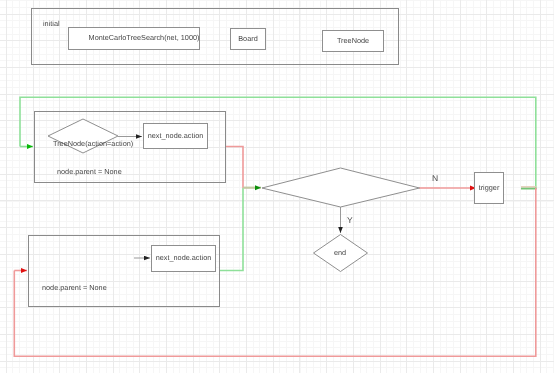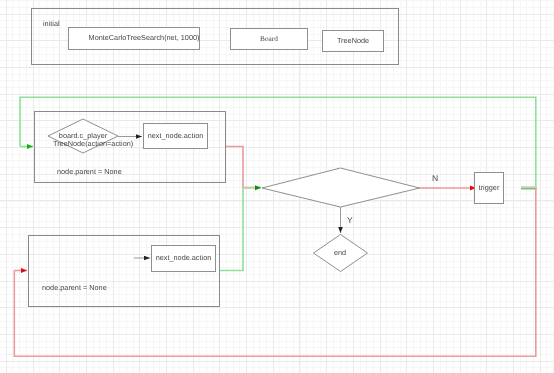--- a/index.html
+++ b/index.html
@@ -249,25 +249,24 @@
     <path d="M340.5,207 L340.5,233" fill="none" stroke="#999999" stroke-width="1" marker-end="url(#ablk)"></path>
 
     <polygon points="48,136 83,119 118,136 83,153" fill="#ffffff" stroke="#8f8f8f" stroke-width="1"></polygon>
     <polygon points="262,188 340.5,168 419.5,188 340.5,207" fill="#ffffff" stroke="#8f8f8f" stroke-width="1"></polygon>
     <polygon points="313.5,253 340.5,234.5 367.5,253 340.5,271.5" fill="#ffffff" stroke="#8f8f8f" stroke-width="1"></polygon>
   </svg>
 
   <div class="grp" style="left:31px;top:8px;width:368px;height:57px;"></div>
   <div class="lbl" style="left:43px;top:18.5px;">initial</div>
   <div class="node rect" style="left:68px;top:27px;width:132px;height:23px;padding-left:20px;">MonteCarloTreeSearch(net, 1000)</div>
-  <div class="node rect" style="left:230px;top:28px;width:78px;height:22px;font-family:Liberation Serif, serif;">Board</div>
+  <div class="node rect" style="left:230px;top:28px;width:36px;height:22px;">Board</div>
   <div class="node rect" style="left:322px;top:30px;width:62px;height:22px;">TreeNode</div>
 
   <div class="grp" style="left:34px;top:111px;width:192px;height:72px;"></div>
-  <div class="dtxt" style="left:48px;top:129px;width:70px;height:13px;">board.c_player</div>
   <div class="node rect" style="left:143px;top:123px;width:65px;height:26px;">next_node.action</div>
   <div class="lbl" style="left:53px;top:139px;">TreeNode(action=action)</div>
   <div class="lbl" style="left:57px;top:167px;">node.parent = None</div>
 
   <div class="grp" style="left:28px;top:235px;width:192px;height:72px;"></div>
   <div class="node rect" style="left:151px;top:245px;width:65px;height:27px;">next_node.action</div>
   <div class="lbl" style="left:42px;top:283px;">node.parent = None</div>
 
   <div class="lbl" style="left:432px;top:173px;font-size:8.5px;">N</div>
   <div class="lbl" style="left:347px;top:215px;font-size:8.5px;">Y</div>

